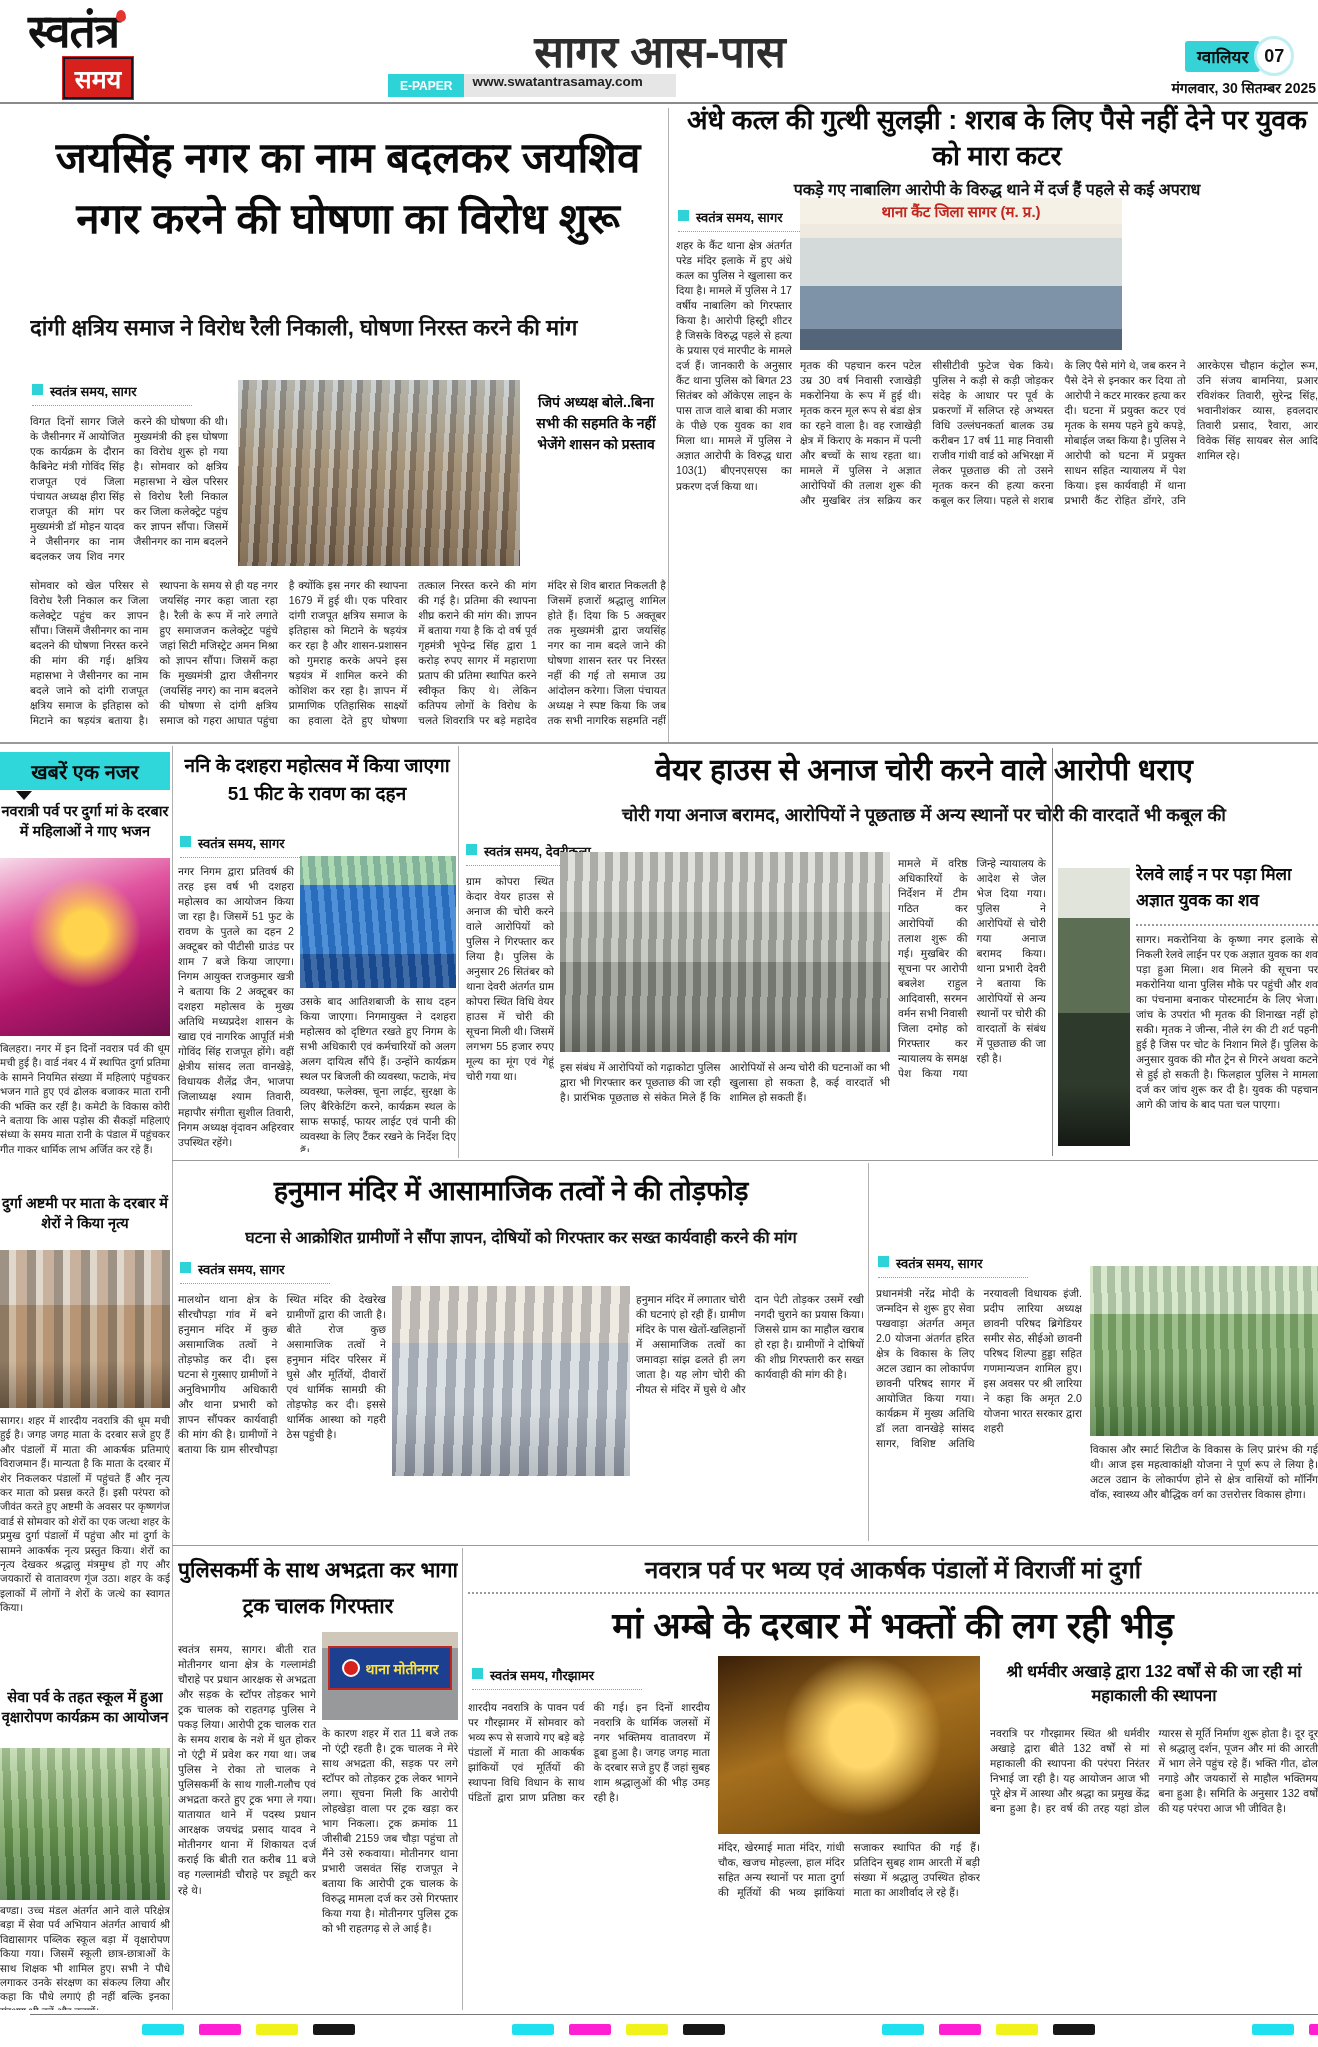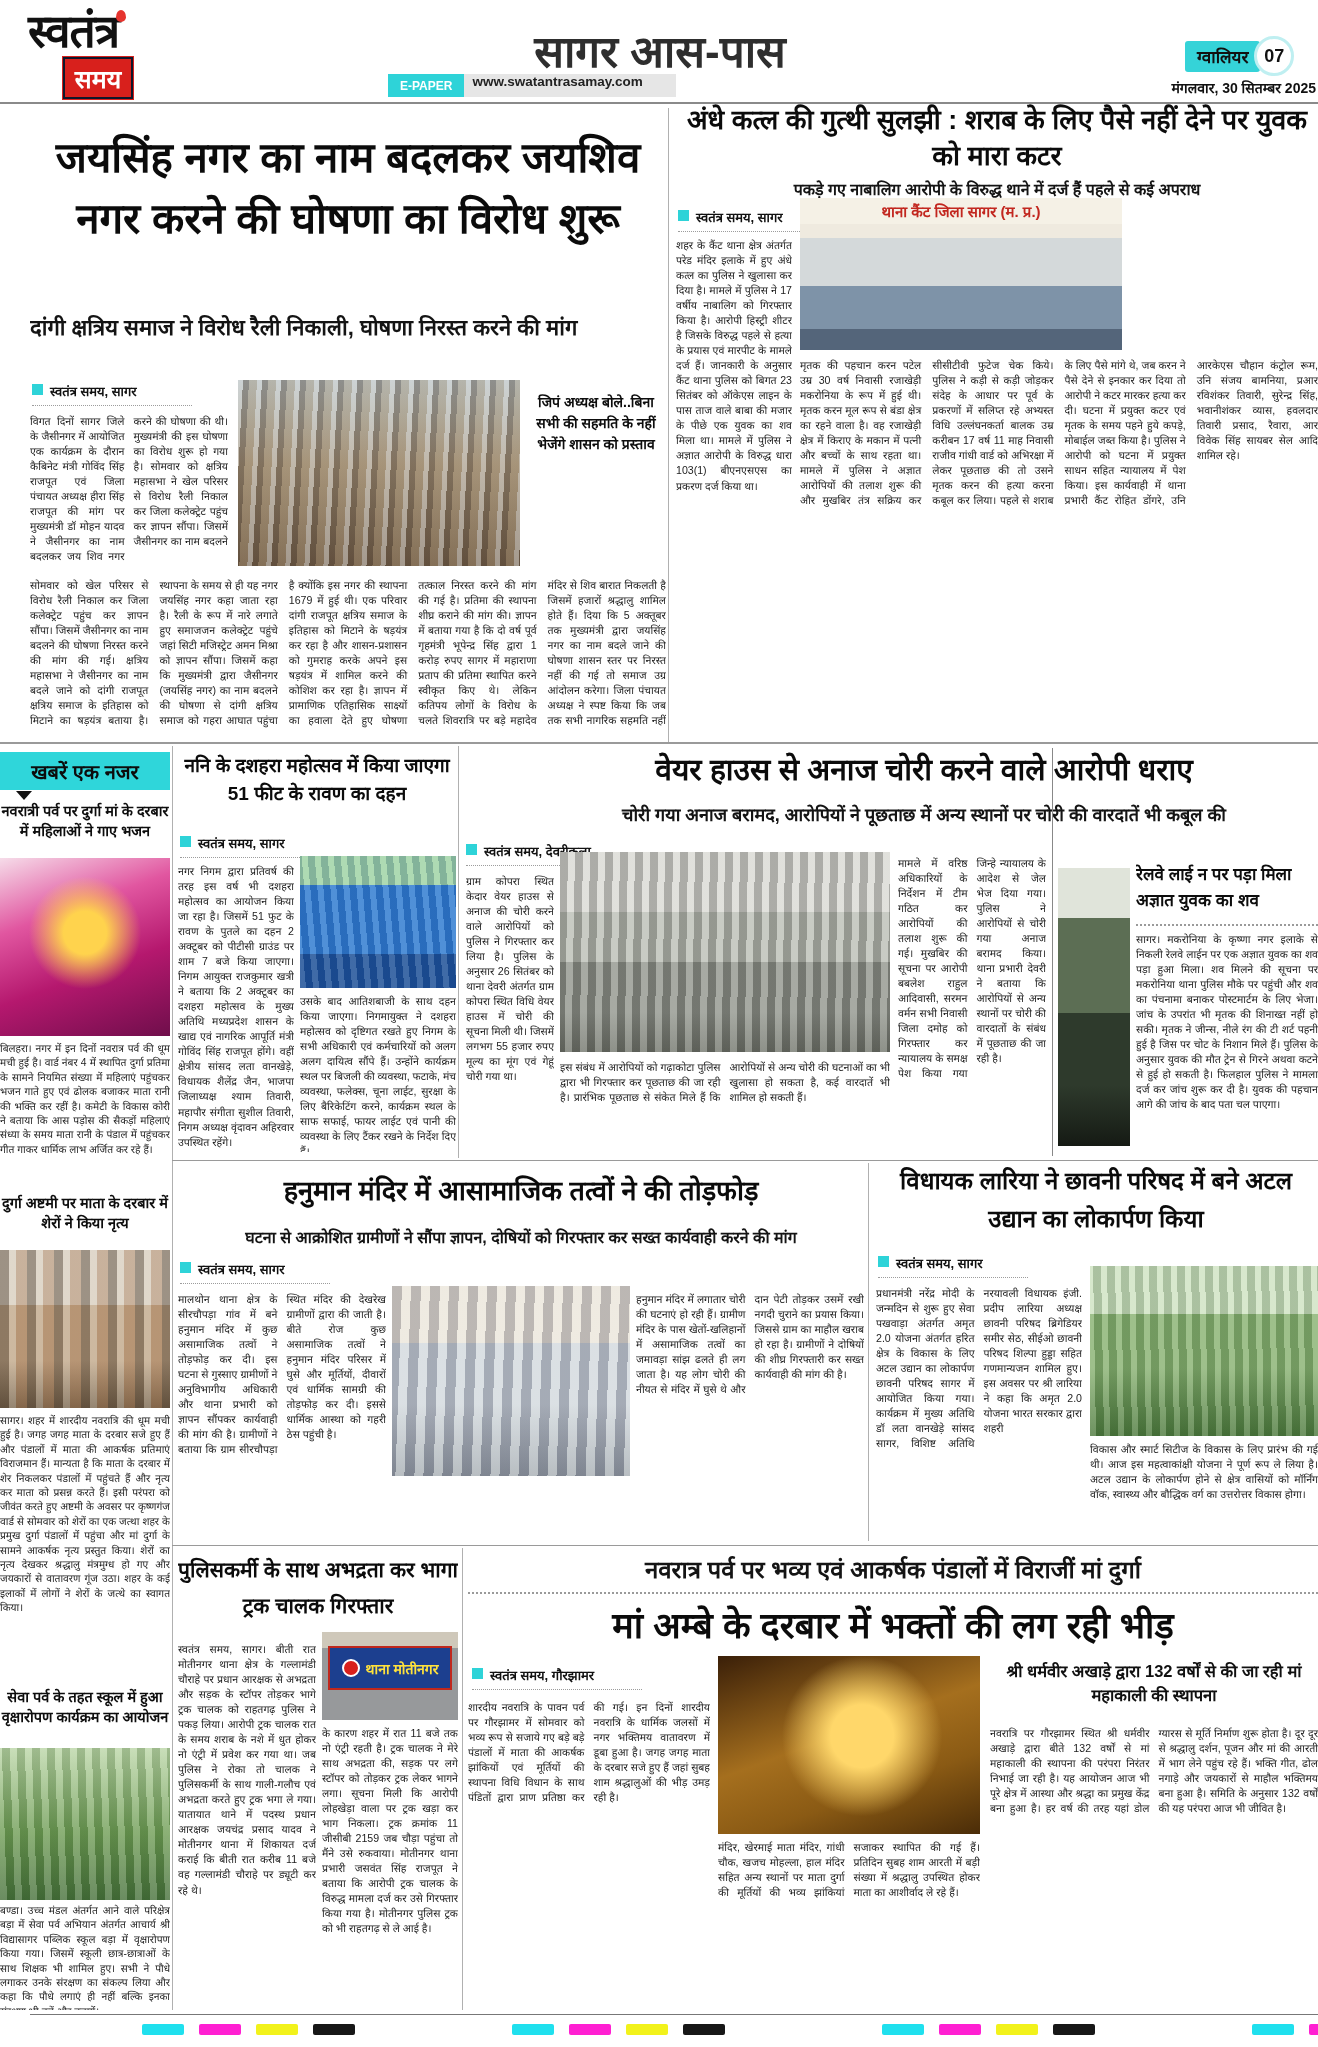--- a/index.html
+++ b/index.html
@@ -177,33 +177,32 @@
 
   <div class="vr" style="left:1052px;top:748px;height:408px;background:#888;"></div>
 
   <div class="ph ph-rail" style="left:1058px;top:868px;width:72px;height:278px;"></div>
   <div class="abs" style="left:1136px;top:862px;width:182px;height:56px;font-weight:800;font-size:17px;line-height:1.55;color:#0d0d0d;overflow:hidden;">रेलवे लाई न पर पड़ा मिला अज्ञात युवक का शव</div>
   <div class="dotrule" style="left:1136px;top:924px;width:182px;"></div>
   <div class="abs bt" style="left:1136px;top:932px;width:182px;height:222px;">सागर। मकरोनिया के कृष्णा नगर इलाके से निकली रेलवे लाईन पर एक अज्ञात युवक का शव पड़ा हुआ मिला। शव मिलने की सूचना पर मकरोनिया थाना पुलिस मौके पर पहुंची और शव का पंचनामा बनाकर पोस्टमार्टम के लिए भेजा। जांच के उपरांत भी मृतक की शिनाख्त नहीं हो सकी। मृतक ने जीन्स, नीले रंग की टी शर्ट पहनी हुई है जिस पर चोट के निशान मिले हैं। पुलिस के अनुसार युवक की मौत ट्रेन से गिरने अथवा कटने से हुई हो सकती है। फिलहाल पुलिस ने मामला दर्ज कर जांच शुरू कर दी है। युवक की पहचान आगे की जांच के बाद पता चल पाएगा।</div>
 
   <div class="hr" style="left:172px;top:1160px;width:1146px;"></div>
 
-  <div class="abs hl" style="left:178px;top:1172px;width:686px;height:48px;font-size:27px;">हनुमान मंदिर में आसामाजिक तत्वों ने की तोड़फोड़</div>
+  <div class="abs hl" style="left:168px;top:1172px;width:686px;height:48px;font-size:27px;">हनुमान मंदिर में आसामाजिक तत्वों ने की तोड़फोड़</div>
   <div class="abs sub" style="left:178px;top:1228px;width:686px;height:26px;font-size:16px;">घटना से आक्रोशित ग्रामीणों ने सौंपा ज्ञापन, दोषियों को गिरफ्तार कर सख्त कार्यवाही करने की मांग</div>
   <div class="abs by" style="left:180px;top:1260px;width:150px;">
     <span class="sq"></span>
     <span>स्वतंत्र समय, सागर</span>
   </div>
   <div class="abs bt c2" style="left:178px;top:1292px;width:208px;height:248px;">मालथोन थाना क्षेत्र के सीरचौपड़ा गांव में बने हनुमान मंदिर में कुछ असामाजिक तत्वों ने तोड़फोड़ कर दी। इस घटना से गुस्साए ग्रामीणों ने अनुविभागीय अधिकारी और थाना प्रभारी को ज्ञापन सौंपकर कार्यवाही की मांग की है। ग्रामीणों ने बताया कि ग्राम सीरचौपड़ा स्थित मंदिर की देखरेख ग्रामीणों द्वारा की जाती है। बीते रोज कुछ असामाजिक तत्वों ने हनुमान मंदिर परिसर में घुसे और मूर्तियों, दीवारों एवं धार्मिक सामग्री की तोड़फोड़ कर दी। इससे धार्मिक आस्था को गहरी ठेस पहुंची है।</div>
   <div class="ph ph-memo" style="left:392px;top:1286px;width:238px;height:190px;"></div>
   <div class="abs bt c2" style="left:636px;top:1292px;width:228px;height:248px;">हनुमान मंदिर में लगातार चोरी की घटनाएं हो रही हैं। ग्रामीण मंदिर के पास खेतों-खलिहानों में असामाजिक तत्वों का जमावड़ा सांझ ढलते ही लग जाता है। यह लोग चोरी की नीयत से मंदिर में घुसे थे और दान पेटी तोड़कर उसमें रखी नगदी चुराने का प्रयास किया। जिससे ग्राम का माहौल खराब हो रहा है। ग्रामीणों ने दोषियों की शीघ्र गिरफ्तारी कर सख्त कार्यवाही की मांग की है।</div>
 
   <div class="vr" style="left:868px;top:1163px;height:378px;"></div>
 
-  <div class="abs hl" style="left:874px;top:1162px;width:444px;height:84px;font-size:24px;line-height:1.6;">विधायक लारिया ने छावनी परिषद में बने अटल उद्यान का लोकार्पण किया</div>
   <div class="abs by" style="left:878px;top:1254px;width:150px;">
     <span class="sq"></span>
     <span>स्वतंत्र समय, सागर</span>
   </div>
   <div class="abs bt c2" style="left:876px;top:1286px;width:206px;height:254px;">प्रधानमंत्री नरेंद्र मोदी के जन्मदिन से शुरू हुए सेवा पखवाड़ा अंतर्गत अमृत 2.0 योजना अंतर्गत हरित क्षेत्र के विकास के लिए अटल उद्यान का लोकार्पण छावनी परिषद सागर में आयोजित किया गया। कार्यक्रम में मुख्य अतिथि डॉ लता वानखेड़े सांसद सागर, विशिष्ट अतिथि नरयावली विधायक इंजी. प्रदीप लारिया अध्यक्ष छावनी परिषद ब्रिगेडियर समीर सेठ, सीईओ छावनी परिषद शिल्पा हुड्डा सहित गणमान्यजन शामिल हुए। इस अवसर पर श्री लारिया ने कहा कि अमृत 2.0 योजना भारत सरकार द्वारा शहरी</div>
   <div class="ph ph-udyan" style="left:1090px;top:1266px;width:228px;height:170px;"></div>
   <div class="abs bt" style="left:1090px;top:1442px;width:228px;height:98px;">विकास और स्मार्ट सिटीज के विकास के लिए प्रारंभ की गई थी। आज इस महत्वाकांक्षी योजना ने पूर्ण रूप ले लिया है। अटल उद्यान के लोकार्पण होने से क्षेत्र वासियों को मॉर्निंग वॉक, स्वास्थ्य और बौद्धिक वर्ग का उत्तरोत्तर विकास होगा।</div>
 
   <div class="hr" style="left:172px;top:1545px;width:1146px;"></div>
 

